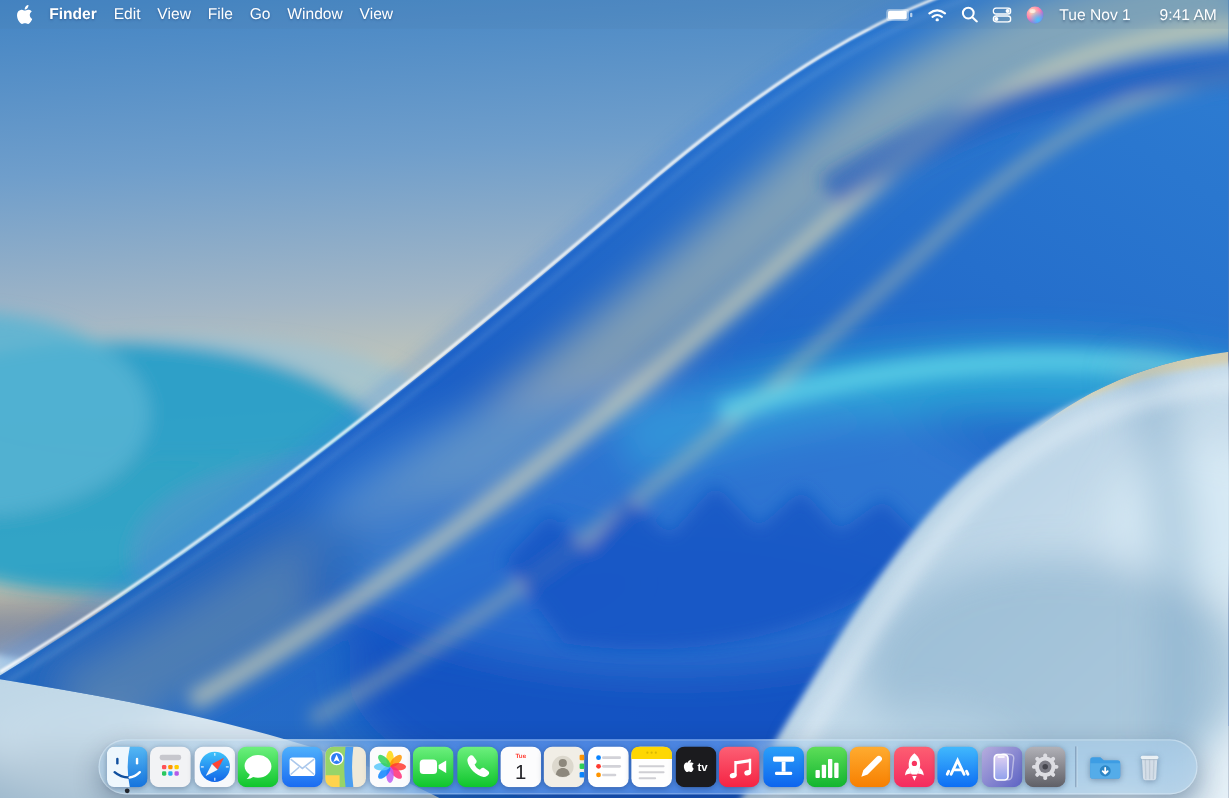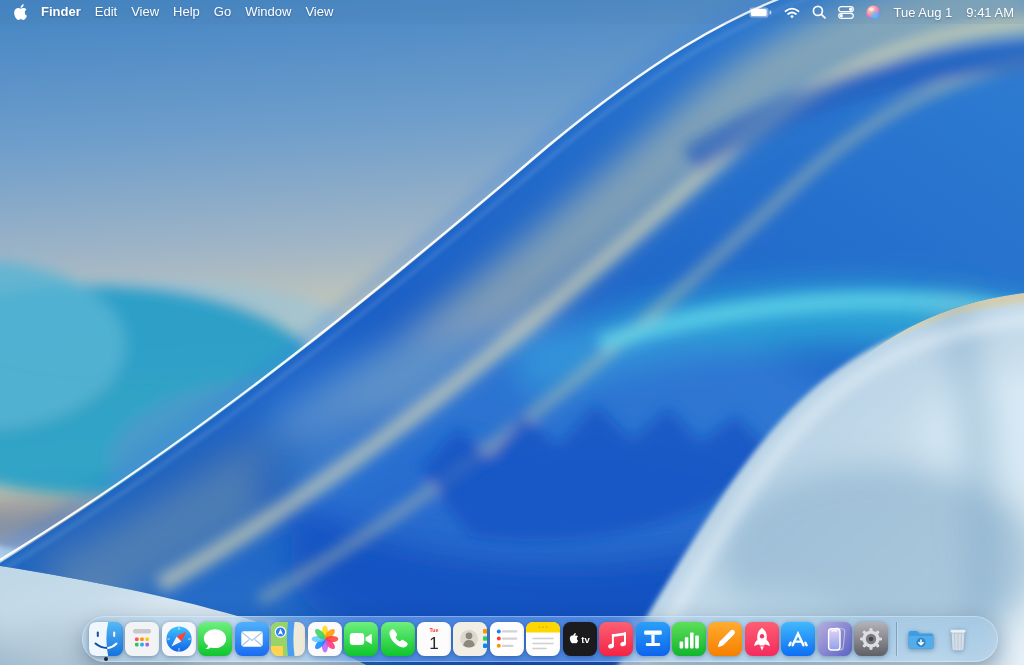--- a/index.html
+++ b/index.html
@@ -10,21 +10,21 @@
   .menubar{position:absolute;top:0;left:0;right:0;height:24px;display:flex;align-items:center;
     padding:0 10px 0 12px;color:#fff;background:rgba(80,115,160,.10);}
   .menus{display:flex;align-items:center;}
   .menu-item{padding:0 7px;font-size:13px;line-height:24px;white-space:nowrap;
     text-shadow:0 1px 2px rgba(0,30,70,.35);}
   .menu-item.bold{font-weight:700;}
   .apple{margin:0 7px 0 2px;display:flex;align-items:center;}
   .status{margin-left:auto;display:flex;align-items:center;}
   .status-item{padding:0 6px;display:flex;align-items:center;}
   .clock{font-size:13px;padding-left:7px;white-space:nowrap;text-shadow:0 1px 2px rgba(0,30,70,.35);}
-  .clock .time{margin-left:14px;}
+  .clock .time{margin-left:24px;}
   
   .dock{position:absolute;left:82px;bottom:3px;width:902px;height:46px;border-radius:23px;
     background:rgba(172,202,228,.42);
     box-shadow:0 8px 22px rgba(0,25,60,.30), inset 0 0 0 1px rgba(255,255,255,.30);
     backdrop-filter:blur(16px) saturate(1.4);
     display:flex;align-items:center;padding:0 7px;gap:2.45px;}
   .dock-item{width:34px;height:34px;position:relative;flex:0 0 auto;}
   .dock-item > svg{width:34px;height:34px;display:block;
     filter:drop-shadow(0 1.5px 2.5px rgba(0,20,55,.35));}
   .dock-item text{font-family:"Liberation Sans",sans-serif;}
@@ -135,21 +135,21 @@
   <div class="menubar">
     <div class="apple">
       <svg width="13" height="16" viewBox="0 0 15 19">
         <path fill="#fff" d="M12.6 10.1c0-2.3 1.9-3.4 2-3.5-1.1-1.6-2.8-1.8-3.4-1.8-1.4-.1-2.8.8-3.5.8-.7 0-1.8-.8-3-.8-1.6 0-3.1.9-3.9 2.3-1.7 2.9-.4 7.2 1.2 9.5.8 1.1 1.7 2.4 2.9 2.3 1.2 0 1.6-.7 3-.7s1.8.7 3 .7c1.3 0 2.1-1.1 2.9-2.3.9-1.3 1.3-2.6 1.3-2.7-.1 0-2.5-1-2.5-3.8zM10.3 3.3c.6-.8 1.1-1.9 1-3-.9 0-2.1.6-2.7 1.4-.6.7-1.1 1.8-1 2.9 1 .1 2-.5 2.7-1.3z"></path>
       </svg>
     </div>
     <div class="menus">
       <span class="menu-item bold">Finder</span>
       <span class="menu-item">Edit</span>
       <span class="menu-item">View</span>
-      <span class="menu-item">Help</span>
+      <span class="menu-item">File</span>
       <span class="menu-item">Go</span>
       <span class="menu-item">Window</span>
       <span class="menu-item">View</span>
     </div>
     <div class="status">
       <span class="status-item">
         <svg width="23" height="11" viewBox="0 0 23 11">
           <rect x="0.5" y="0.5" width="19" height="10" rx="2.8" fill="rgba(255,255,255,.40)"></rect>
           <rect x="2" y="2" width="15.6" height="7" rx="1.6" fill="#fff"></rect>
           <rect x="20.4" y="3.6" width="1.9" height="3.8" rx="0.95" fill="rgba(255,255,255,.65)"></rect>
@@ -189,21 +189,21 @@
               <stop offset="0" stop-color="#45c6ff"></stop>
                 <stop offset="1" stop-color="#45c6ff" stop-opacity="0"></stop>
             </radialGradient>
           </defs>
           <circle cx="7.5" cy="7.5" r="7" fill="url(#sg1)"></circle>
           <circle cx="7.5" cy="7.5" r="7" fill="url(#sg2)"></circle>
           <ellipse cx="5.4" cy="4.2" rx="2.6" ry="1.7" fill="rgba(255,255,255,.55)"></ellipse>
         </svg>
       </span>
       <span class="clock">
-        <span class="date">Tue Aug 1</span><span class="time">9:41 AM</span>
+        <span class="date">Tue Nov 1</span><span class="time">9:41 AM</span>
       </span>
     </div>
   </div>
 
   <div class="dock">
 
     <div class="dock-item" title="Finder">
       <svg viewBox="0 0 34 34">
         <defs>
             <linearGradient id="g-fi" x1="0" y1="0" x2="0" y2="1">

